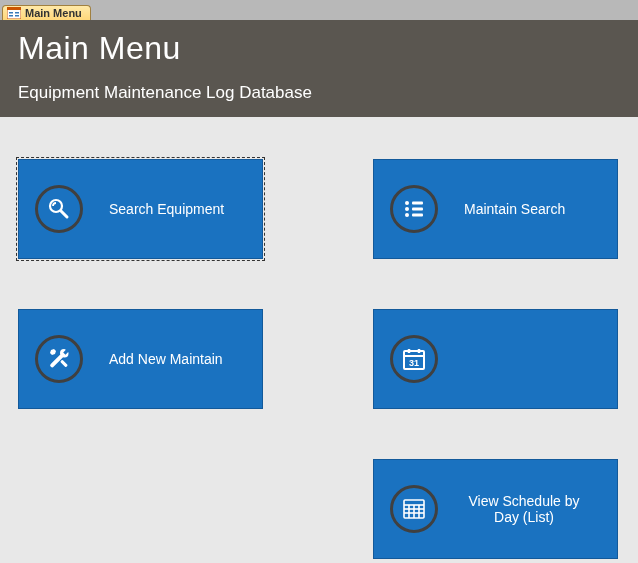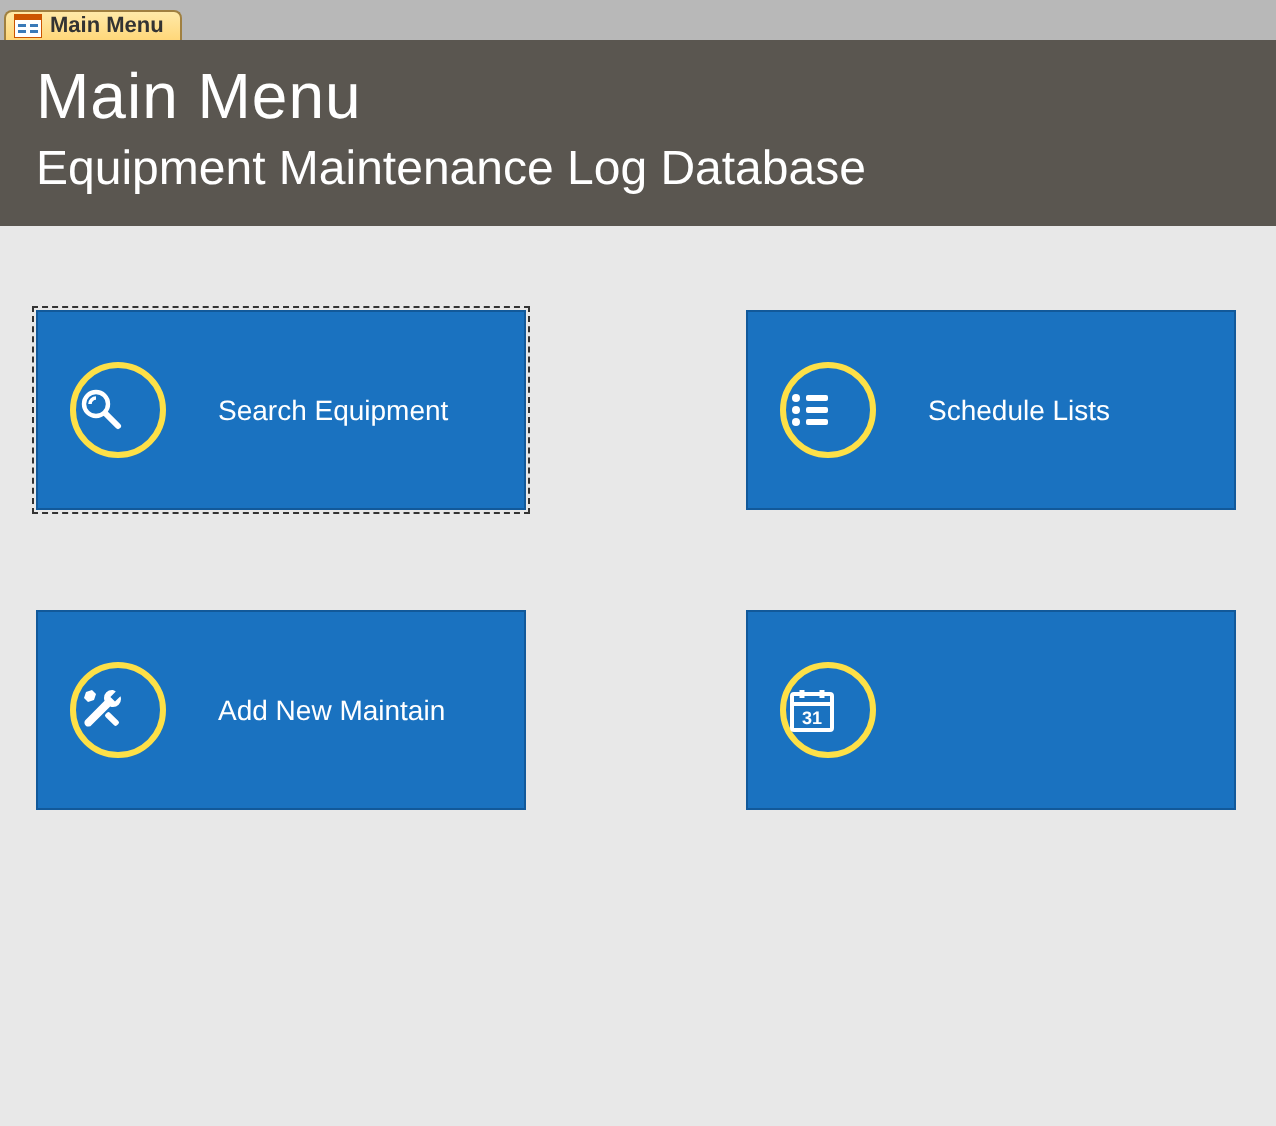--- a/index.html
+++ b/index.html
@@ -41,23 +41,23 @@
       background: #5a5650;
       padding: 10px 18px 14px 18px;
       color: #fff;
     }
     .header h1 {
       font-size: 32px;
       font-weight: 300;
       letter-spacing: 0.5px;
     }
     .header .subtitle {
-      font-size: 24px;
+      font-size: 17px;
       font-weight: 300;
-      margin-top: 4px;
+      margin-top: 16px;
     }
     .content {
       padding: 42px 30px 20px 18px;
       display: grid;
       grid-template-columns: 1fr 1fr;
       column-gap: 110px;
       row-gap: 50px;
     }
     .tile {
       background: #1a72c0;
@@ -70,25 +70,25 @@
       cursor: pointer;
       border: 1px solid #12599a;
     }
     .tile.focused {
       outline: 1px dashed #333;
       outline-offset: 1px;
     }
     .tile-icon {
       width: 48px;
       height: 48px;
-      border: 3px solid #fde047;
+      border: 3px solid #404040;
       border-radius: 50%;
       display: flex;
       align-items: center;
-      justify-content: flex-start;
+      justify-content: center;
       flex-shrink: 0;
     }
     .tile-label {
       margin-left: 26px;
       font-size: 14px;
       font-weight: 400;
       text-align: center;
       max-width: 120px;
     }
     .col-right { justify-self: end; }
@@ -136,21 +136,21 @@
     <div class="tile-icon">
       <svg width="24" height="24" viewBox="0 0 24 24" fill="#fff">
         <circle cx="5" cy="6" r="2"></circle>
         <rect x="10" y="4.5" width="11" height="3" rx="1"></rect>
         <circle cx="5" cy="12" r="2"></circle>
         <rect x="10" y="10.5" width="11" height="3" rx="1"></rect>
         <circle cx="5" cy="18" r="2"></circle>
         <rect x="10" y="16.5" width="11" height="3" rx="1"></rect>
       </svg>
     </div>
-    <div class="tile-label">Schedule Lists</div>
+    <div class="tile-label">Maintain Search</div>
   </div>
 
   <div class="tile col-left">
     <div class="tile-icon">
       <svg width="26" height="26" viewBox="0 0 26 26" fill="#fff">
         <path d="M18 3 a4 4 0 0 0 -4 4 c0 .5 .1 1 .3 1.4 L5 17.7 a2 2 0 1 0 2.8 2.8 L17.1 11.2 c.4 .2 .9 .3 1.4 .3 a4 4 0 0 0 4 -4 c0 -.5 -.1 -1 -.3 -1.4 l-2.7 2.7 -2.3 -2.3 2.7 -2.7 C19 3.1 18.5 3 18 3 z"></path>
         <path d="M8 3 l2 2 l-1 3 l-3 1 l-2 -2 l1 -3 z"></path>
         <rect x="14" y="16" width="8" height="3" rx="1" transform="rotate(45 18 17.5)"></rect>
       </svg>
     </div>
@@ -164,14 +164,28 @@
         <line x1="3" y1="10" x2="23" y2="10"></line>
         <line x1="8" y1="3" x2="8" y2="7" stroke-width="2.5"></line>
         <line x1="18" y1="3" x2="18" y2="7" stroke-width="2.5"></line>
         <text x="13" y="20" font-size="9" fill="#fff" stroke="none" text-anchor="middle" font-family="sans-serif" font-weight="bold">31</text>
       </svg>
     </div>
   </div>
 
   <div class="tile col-left empty"></div>
 
+  <div class="tile col-right">
+    <div class="tile-icon">
+      <svg width="26" height="26" viewBox="0 0 26 26" fill="none" stroke="#fff" stroke-width="1.6">
+        <rect x="3" y="4" width="20" height="18" rx="1"></rect>
+        <line x1="3" y1="9" x2="23" y2="9"></line>
+        <line x1="3" y1="13" x2="23" y2="13"></line>
+        <line x1="3" y1="17" x2="23" y2="17"></line>
+        <line x1="8" y1="9" x2="8" y2="22"></line>
+        <line x1="13" y1="9" x2="13" y2="22"></line>
+        <line x1="18" y1="9" x2="18" y2="22"></line>
+      </svg>
+    </div>
+    <div class="tile-label">View Schedule by Day (List)</div>
+  </div>
 
 </div>
 
 </body></html>

